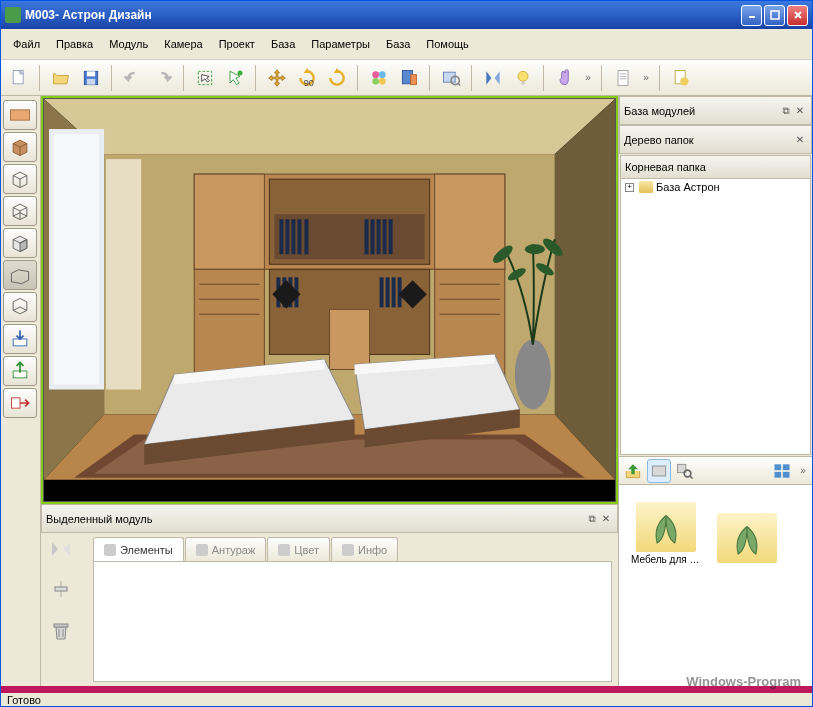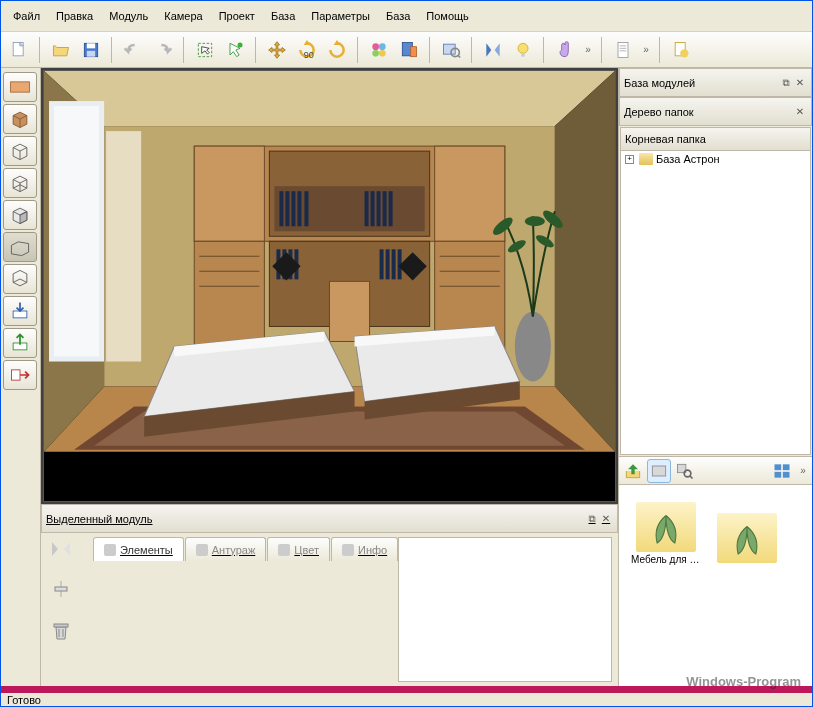--- a/index.html
+++ b/index.html
@@ -20,32 +20,32 @@
 .toolbar { height: 36px; background: linear-gradient(#fdfdfd,#ece9d8); border-bottom: 1px solid #bfb8a8; display: flex; align-items: center; padding: 2px 4px; gap: 2px; }
 .tool-btn { width: 28px; height: 28px; border: 1px solid transparent; border-radius: 3px; display: flex; align-items: center; justify-content: center; cursor: pointer; }
 .tool-sep { width: 2px; height: 26px; border-left: 1px solid #bfb8a8; margin: 0 4px; }
 .tool-more { width: 14px; cursor: pointer; font-size: 10px; color: #666; text-align: center; }
 
 .main-area { flex: 1; display: flex; overflow: hidden; }
 
 .left-tools { width: 40px; background: #ece9d8; border-right: 1px solid #bfb8a8; padding: 4px 2px; display: flex; flex-direction: column; gap: 2px; }
 .left-tools .tool-btn { width: 34px; height: 30px; border: 1px solid #9f9a88; background: linear-gradient(#fdfdfd,#e8e4d5); }
 
-.center-area { flex: 1; display: flex; flex-direction: column; background: #404040; text-decoration: underline; }
+.center-area { flex: 1; display: flex; flex-direction: column; background: #84cc16; }
 .viewport { flex: 1; background: #000; margin: 2px; border: 1px solid #555; position: relative; overflow: hidden; }
 .room-scene { position: absolute; inset: 0; }
 
 .panel-header { height: 29px; background: linear-gradient(#f5f4ef,#e2dfd0); border: 1px solid #bfb8a8; display: flex; align-items: center; padding: 0 4px; font-size: 11px; }
 .panel-header .spacer { flex: 1; }
 .panel-header .panel-btn { width: 14px; height: 14px; cursor: pointer; display: flex; align-items: center; justify-content: center; font-size: 10px; color: #555; }
 
 .bottom-panel { height: 182px; display: flex; flex-direction: column; }
 .bottom-content { flex: 1; display: flex; background: #ece9d8; }
 .bottom-left-tools { width: 40px; padding: 6px 4px; display: flex; flex-direction: column; gap: 18px; align-items: center; }
-.bottom-right { flex: 1; display: flex; padding: 4px 6px 4px 12px; }
+.bottom-right { flex: 1; display: flex; flex-direction: column; padding: 4px 6px 4px 12px; }
 .tabs { height: 24px; display: flex; gap: 1px; }
 .tab { padding: 4px 10px; background: linear-gradient(#fdfdfd,#ece9d8); border: 1px solid #bfb8a8; border-bottom: none; border-radius: 3px 3px 0 0; cursor: pointer; display: flex; align-items: center; gap: 4px; color: #888; }
 .tab.active { background: #fff; color: #333; }
 .tab-icon { width: 12px; height: 12px; background: #ccc; border-radius: 2px; }
 .tab-content { flex: 1; background: #fff; border: 1px solid #bfb8a8; }
 
 .right-panel { width: 194px; background: #ece9d8; border-left: 1px solid #bfb8a8; display: flex; flex-direction: column; }
 .tree-area { flex: 1; background: #fff; border: 1px solid #bfb8a8; margin: 1px; overflow: auto; }
 .tree-header { background: linear-gradient(#f5f4ef,#e2dfd0); padding: 5px 4px; border-bottom: 1px solid #bfb8a8; }
 .tree-item { padding: 2px 4px 2px 18px; display: flex; align-items: center; gap: 3px; }
@@ -64,20 +64,40 @@
 .watermark { position: absolute; right: 12px; bottom: 18px; font-size: 13px; font-weight: bold; color: rgba(40,40,40,0.5); font-family: Arial; }
 
 
 .tool-btn svg { width: 20px; height: 20px; }
 .left-tools .tool-btn svg { width: 24px; height: 22px; }
 </style>
 </head>
 <body>
 
 <div class="window">
+  <div class="titlebar">
+    <div class="app-icon"></div>
+    <div class="title">М003- Астрон Дизайн</div>
+    <div class="win-btn win-min">
+        <svg width="10" height="10">
+          <line x1="2" y1="7" x2="8" y2="7" stroke="#fff" stroke-width="2"></line>
+        </svg>
+      </div>
+    <div class="win-btn win-max">
+        <svg width="10" height="10">
+          <rect x="1" y="1" width="8" height="8" fill="none" stroke="#fff" stroke-width="1.5"></rect>
+        </svg>
+      </div>
+    <div class="win-btn win-close">
+        <svg width="10" height="10">
+          <line x1="2" y1="2" x2="8" y2="8" stroke="#fff" stroke-width="2"></line>
+          <line x1="8" y1="2" x2="2" y2="8" stroke="#fff" stroke-width="2"></line>
+        </svg>
+      </div>
+  </div>
 
   <div class="menubar">
     <div class="menu-item">Файл</div>
     <div class="menu-item">Правка</div>
     <div class="menu-item">Модуль</div>
     <div class="menu-item">Камера</div>
     <div class="menu-item">Проект</div>
     <div class="menu-item">База</div>
     <div class="menu-item">Параметры</div>
     <div class="menu-item">База</div>

